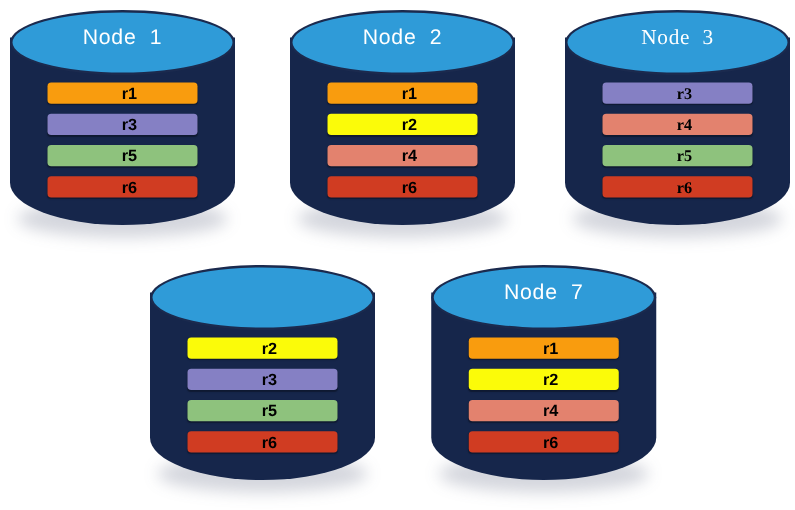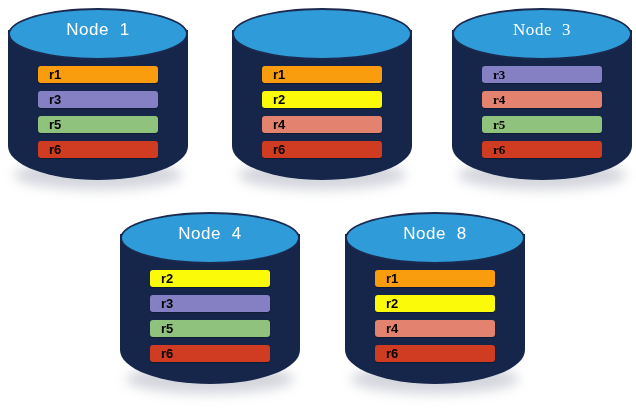--- a/index.html
+++ b/index.html
@@ -86,21 +86,21 @@
     top: 58px;
     width: 120px;
     z-index: 4;
   }
 
   .bar {
     position: relative;
     height: 17px;
     margin-bottom: 8px;
     border-radius: 3px;
-    text-align: left;
+    text-align: center;
     line-height: 17px;
     font-size: 13px;
     font-weight: bold;
     color: #000000;
     box-shadow: 0 1px 1px rgba(0,0,0,0.35);
     padding-left: 11px;
   }
   .bar:last-child { margin-bottom: 16px; }
 </style>
 </head>
@@ -116,20 +116,21 @@
         <div class="bar" style="background: rgb(249, 156, 14);">r1</div>
         <div class="bar" style="background: rgb(133, 128, 196);">r3</div>
         <div class="bar" style="background: rgb(142, 194, 125);">r5</div>
         <div class="bar" style="background: rgb(208, 60, 34);">r6</div>
       </div>
     </div>
     <div class="node" style="left: 232px; top: 8px;">
       <div class="node-shadow"></div>
       <div class="cyl-body" style="background: rgb(22, 38, 75);"></div>
       <div class="cyl-top" style="background: rgb(47, 155, 216);"></div>
+      <div class="node-title" style="color: rgb(255, 255, 255);">Node  2</div>
       <div class="bars">
         <div class="bar" style="background: rgb(249, 156, 14);">r1</div>
         <div class="bar" style="background: rgb(251, 251, 9);">r2</div>
         <div class="bar" style="background: rgb(227, 130, 110);">r4</div>
         <div class="bar" style="background: rgb(208, 60, 34);">r6</div>
       </div>
     </div>
     <div class="node" style="left: 452px; top: 8px; font-family: Liberation Serif, serif;">
       <div class="node-shadow"></div>
       <div class="cyl-body" style="background: rgb(22, 38, 75);"></div>
@@ -139,33 +140,32 @@
         <div class="bar" style="background: rgb(133, 128, 196);">r3</div>
         <div class="bar" style="background: rgb(227, 130, 110);">r4</div>
         <div class="bar" style="background: rgb(142, 194, 125);">r5</div>
         <div class="bar" style="background: rgb(208, 60, 34);">r6</div>
       </div>
     </div>
     <div class="node" style="left: 120px; top: 212px;">
       <div class="node-shadow"></div>
       <div class="cyl-body" style="background: rgb(22, 38, 75);"></div>
       <div class="cyl-top" style="background: rgb(47, 155, 216);"></div>
-      <div class="node-title" style="color: rgb(255, 255, 255);">Node  4</div>
       <div class="bars">
         <div class="bar" style="background: rgb(251, 251, 9);">r2</div>
         <div class="bar" style="background: rgb(133, 128, 196);">r3</div>
         <div class="bar" style="background: rgb(142, 194, 125);">r5</div>
         <div class="bar" style="background: rgb(208, 60, 34);">r6</div>
       </div>
     </div>
     <div class="node" style="left: 345px; top: 212px;">
       <div class="node-shadow"></div>
       <div class="cyl-body" style="background: rgb(22, 38, 75);"></div>
       <div class="cyl-top" style="background: rgb(47, 155, 216);"></div>
-      <div class="node-title" style="color: rgb(255, 255, 255);">Node  8</div>
+      <div class="node-title" style="color: rgb(255, 255, 255);">Node  7</div>
       <div class="bars">
         <div class="bar" style="background: rgb(249, 156, 14);">r1</div>
         <div class="bar" style="background: rgb(251, 251, 9);">r2</div>
         <div class="bar" style="background: rgb(227, 130, 110);">r4</div>
         <div class="bar" style="background: rgb(208, 60, 34);">r6</div>
       </div>
     </div>
   </div>
 
 </body></html>

